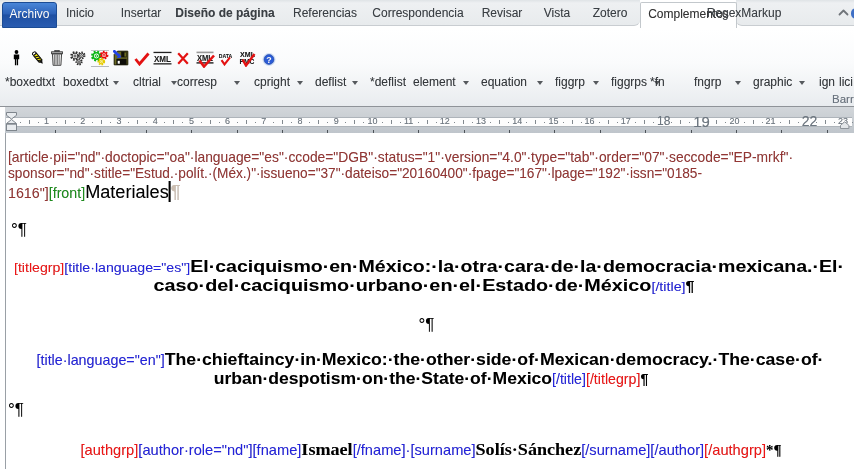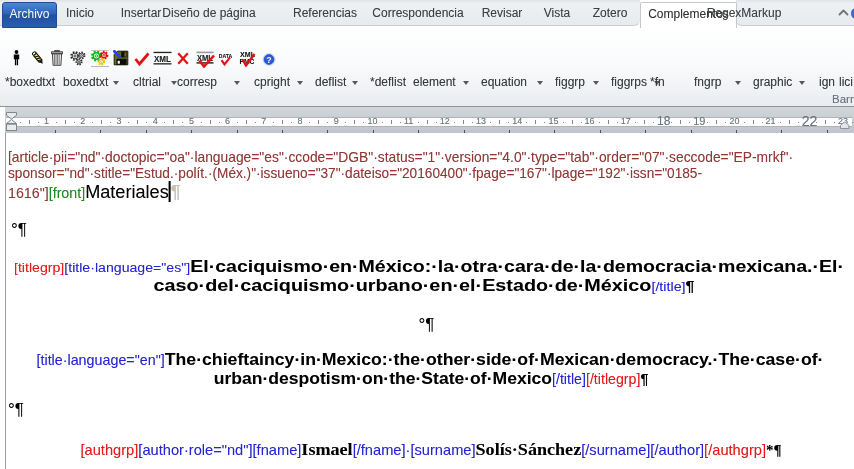--- a/index.html
+++ b/index.html
@@ -18,21 +18,21 @@
 </style></head>
 <body>
 
 <div class="abs" id="tabbar" style="left:0;top:0;width:854px;height:29px;background:#fff;"></div>
 <div class="abs" style="left:0;top:0;width:640px;height:25px;background:linear-gradient(#dfe3e6 0%,#eef0f2 12%,#e8ebed 100%);border-bottom:1px solid #c9cdd1;border-radius:0 0 6px 0;"></div>
 <div class="abs" style="left:736px;top:0;width:118px;height:25px;background:linear-gradient(#dfe3e6 0%,#eef0f2 12%,#e8ebed 100%);border-bottom:1px solid #c9cdd1;border-radius:0 0 0 6px;"></div>
 
 <div class="abs" style="left:2px;top:2px;width:53px;height:24px;background:linear-gradient(#4a86d8 0%,#2d62b8 45%,#1f50a2 50%,#2a5cb0 100%);border:1px solid #1c4c94;border-radius:3px 3px 0 0;color:#fff;font-size:12px;text-align:center;line-height:23px;">Archivo</div>
 <span class="tab" style="left:80px;">Inicio</span>
 <span class="tab" style="left:141px;">Insertar</span>
-<span class="tab" style="left:209px;">Diseño de página</span>
+<span class="tab" style="left:225px;font-weight:bold;">Diseño de página</span>
 <span class="tab" style="left:325px;">Referencias</span>
 <span class="tab" style="left:418px;">Correspondencia</span>
 <span class="tab" style="left:502px;">Revisar</span>
 <span class="tab" style="left:557px;">Vista</span>
 <span class="tab" style="left:610px;">Zotero</span>
 
 <div class="abs" style="left:640px;top:2px;width:95px;height:25px;background:#fff;border:1px solid #c3c8cc;border-bottom:none;border-radius:2px 2px 0 0;color:#333;font-size:12px;text-align:center;line-height:22px;">Complementos</div>
 <span class="tab" style="left:744px;">RegexMarkup</span>
 <svg class="abs" style="left:838px;top:8px;" width="11" height="9" viewBox="0 0 11 9">
     <path d="M1.5 6.5 L5.5 2.5 L9.5 6.5" fill="none" stroke="#70757a" stroke-width="1.8" stroke-linecap="round" stroke-linejoin="round"></path>
@@ -227,21 +227,21 @@
 <div class="abs" style="left:562.5px;top:121.5px;width:1px;height:1.5px;background:#82898f;"></div>
 <div class="abs" style="left:580.5px;top:121.5px;width:1px;height:1.5px;background:#82898f;"></div>
 <div class="abs" style="left:620.8px;top:118px;width:10px;height:7px;line-height:7.5px;font-size:9px;color:#6d7781;text-align:center;">17</div>
 <div class="abs" style="left:607.7px;top:119.5px;width:1px;height:4px;background:#82898f;"></div>
 <div class="abs" style="left:598.7px;top:121.5px;width:1px;height:1.5px;background:#82898f;"></div>
 <div class="abs" style="left:616.7px;top:121.5px;width:1px;height:1.5px;background:#82898f;"></div>
 <div class="abs" style="left:657.0px;top:118px;width:10px;height:7px;line-height:7.5px;font-size:12px;color:#6d7781;text-align:center;">18</div>
 <div class="abs" style="left:643.9px;top:119.5px;width:1px;height:4px;background:#82898f;"></div>
 <div class="abs" style="left:634.9px;top:121.5px;width:1px;height:1.5px;background:#82898f;"></div>
 <div class="abs" style="left:652.9px;top:121.5px;width:1px;height:1.5px;background:#82898f;"></div>
-<div class="abs" style="left:693.2px;top:118px;width:10px;height:7px;line-height:7.5px;font-size:11px;color:#6d7781;text-align:center;">19</div>
+<div class="abs" style="left:693.2px;top:118px;width:10px;height:7px;line-height:7.5px;font-size:15px;color:#6d7781;text-align:center;">19</div>
 <div class="abs" style="left:680.1px;top:119.5px;width:1px;height:4px;background:#82898f;"></div>
 <div class="abs" style="left:671.1px;top:121.5px;width:1px;height:1.5px;background:#82898f;"></div>
 <div class="abs" style="left:689.1px;top:121.5px;width:1px;height:1.5px;background:#82898f;"></div>
 <div class="abs" style="left:729.4px;top:118px;width:10px;height:7px;line-height:7.5px;font-size:9px;color:#6d7781;text-align:center;">20</div>
 <div class="abs" style="left:716.3px;top:119.5px;width:1px;height:4px;background:#82898f;"></div>
 <div class="abs" style="left:707.3px;top:121.5px;width:1px;height:1.5px;background:#82898f;"></div>
 <div class="abs" style="left:725.3px;top:121.5px;width:1px;height:1.5px;background:#82898f;"></div>
 <div class="abs" style="left:765.6px;top:118px;width:10px;height:7px;line-height:7.5px;font-size:9px;color:#6d7781;text-align:center;">21</div>
 <div class="abs" style="left:752.5px;top:119.5px;width:1px;height:4px;background:#82898f;"></div>
 <div class="abs" style="left:743.5px;top:121.5px;width:1px;height:1.5px;background:#82898f;"></div>

